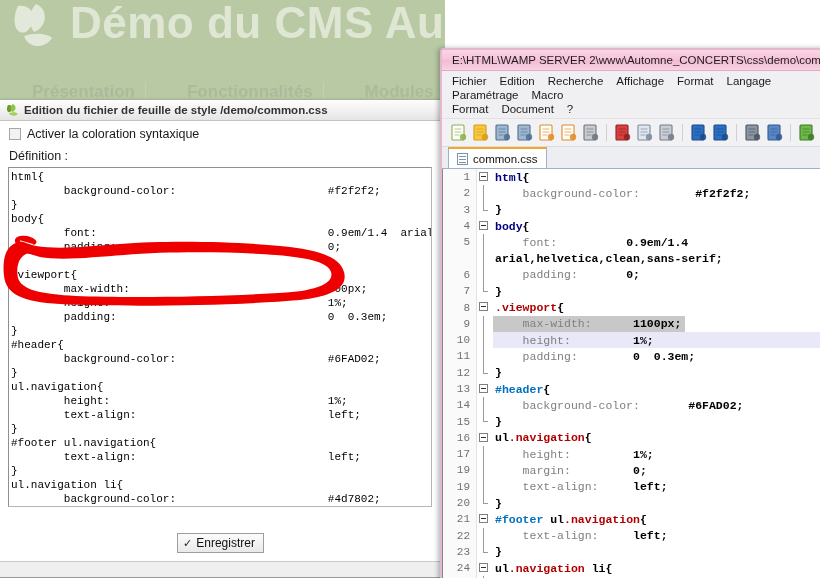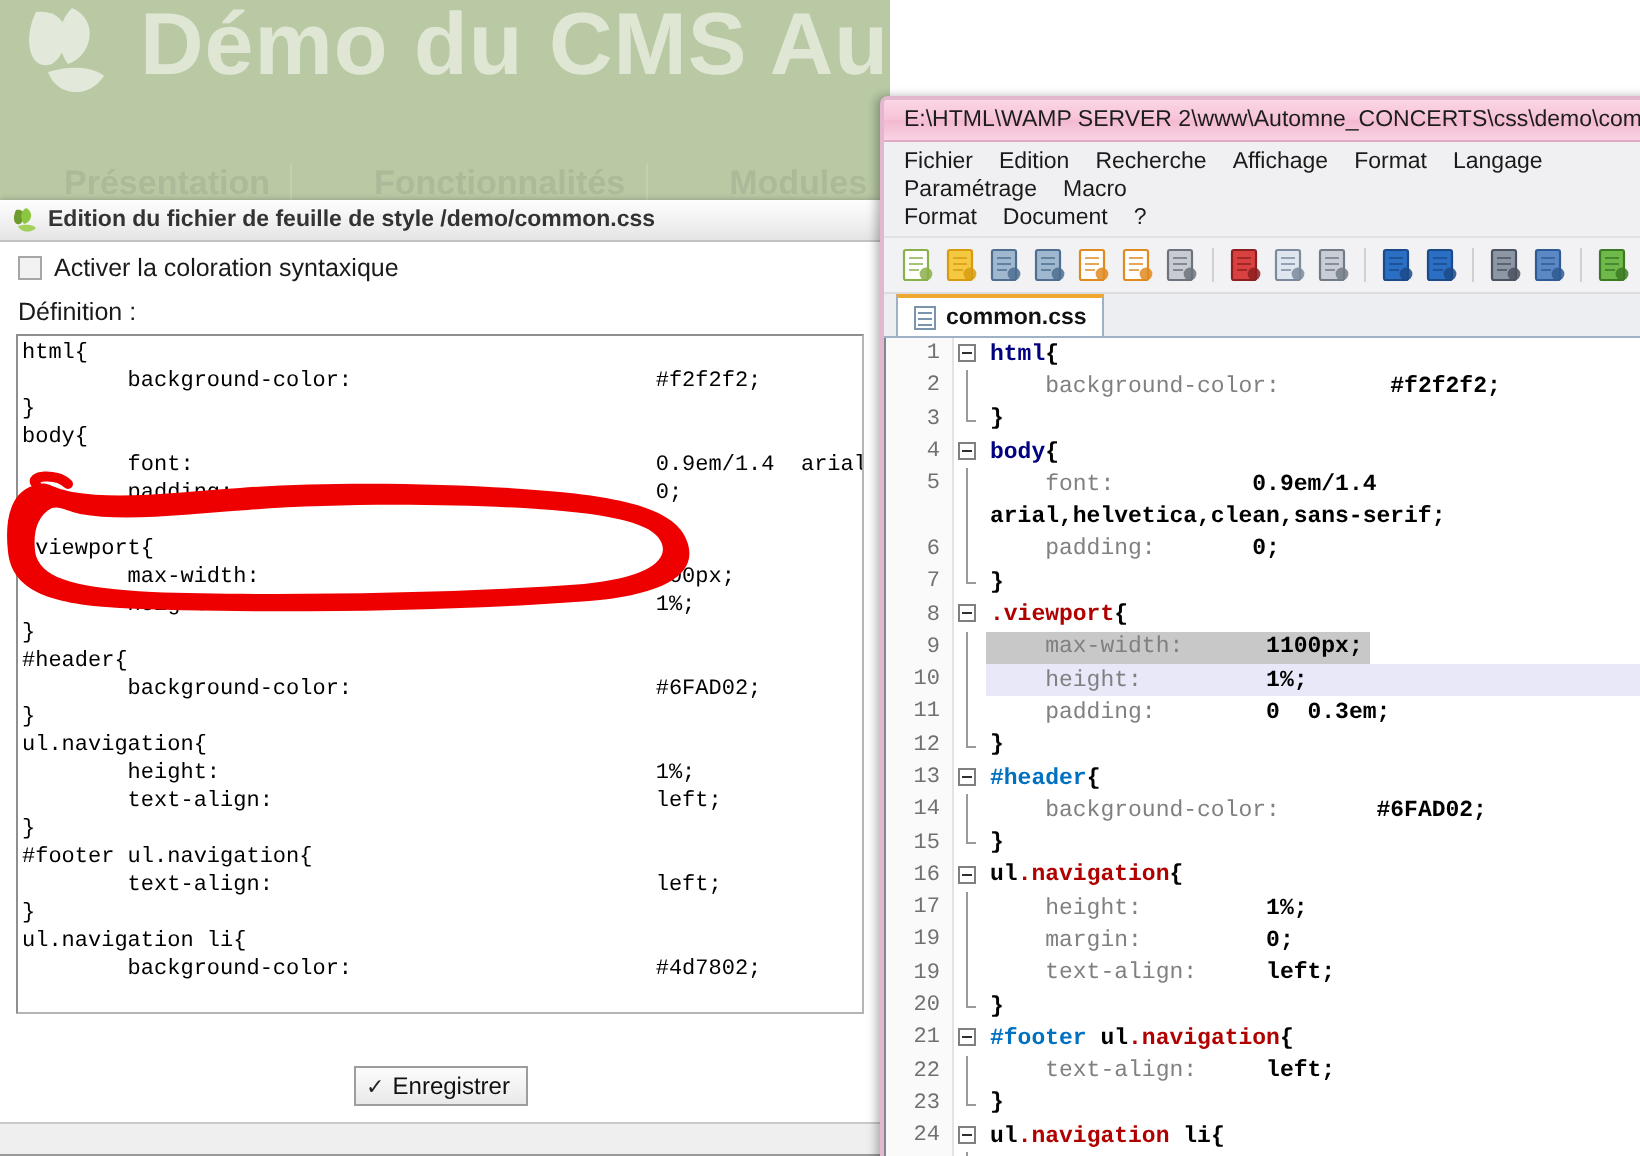--- a/index.html
+++ b/index.html
@@ -159,21 +159,21 @@
     display:flex; align-items:flex-end;
     border-bottom:1px solid #9fb1c4;
     padding-left:6px;
   }
   #npp-tab {
     display:flex; align-items:center; gap:5px;
     height:21px; padding:0 8px;
     background:#ffffff;
     border:1px solid #9fb1c4; border-bottom:none;
     border-top:2px solid #f0a830;
-    font-size:11.5px; color:#111;font-weight:bold;
+    font-size:11.5px; color:#111;
   }
   #npp-tab .ticon {
     width:11px;height:12px;background:#fdfdfd;border:1px solid #7a94ad;
     position:relative; flex:none;
   }
   #npp-tab .ticon:before{content:"";position:absolute;left:1px;top:2px;width:7px;height:1px;background:#7a94ad;
     box-shadow:0 3px 0 #7a94ad,0 6px 0 #7a94ad;}
 
   #npp-editor {
     position:relative;
@@ -264,20 +264,21 @@
           <div class="code-line">html{</div>
           <div class="code-line">        background-color:                       #f2f2f2;</div>
           <div class="code-line">}</div>
           <div class="code-line">body{</div>
           <div class="code-line">        font:                                   0.9em/1.4  arial,helvetica,cl</div>
           <div class="code-line">        padding:                                0;</div>
           <div class="code-line">}</div>
           <div class="code-line">.viewport{</div>
           <div class="code-line">        max-width:                              700px;</div>
           <div class="code-line">        height:                                 1%;</div>
+          <div class="code-line">        padding:                                0  0.3em;</div>
           <div class="code-line">}</div>
           <div class="code-line">#header{</div>
           <div class="code-line">        background-color:                       #6FAD02;</div>
           <div class="code-line">}</div>
           <div class="code-line">ul.navigation{</div>
           <div class="code-line">        height:                                 1%;</div>
           <div class="code-line">        text-align:                             left;</div>
           <div class="code-line">}</div>
           <div class="code-line">#footer ul.navigation{</div>
           <div class="code-line">        text-align:                             left;</div>

